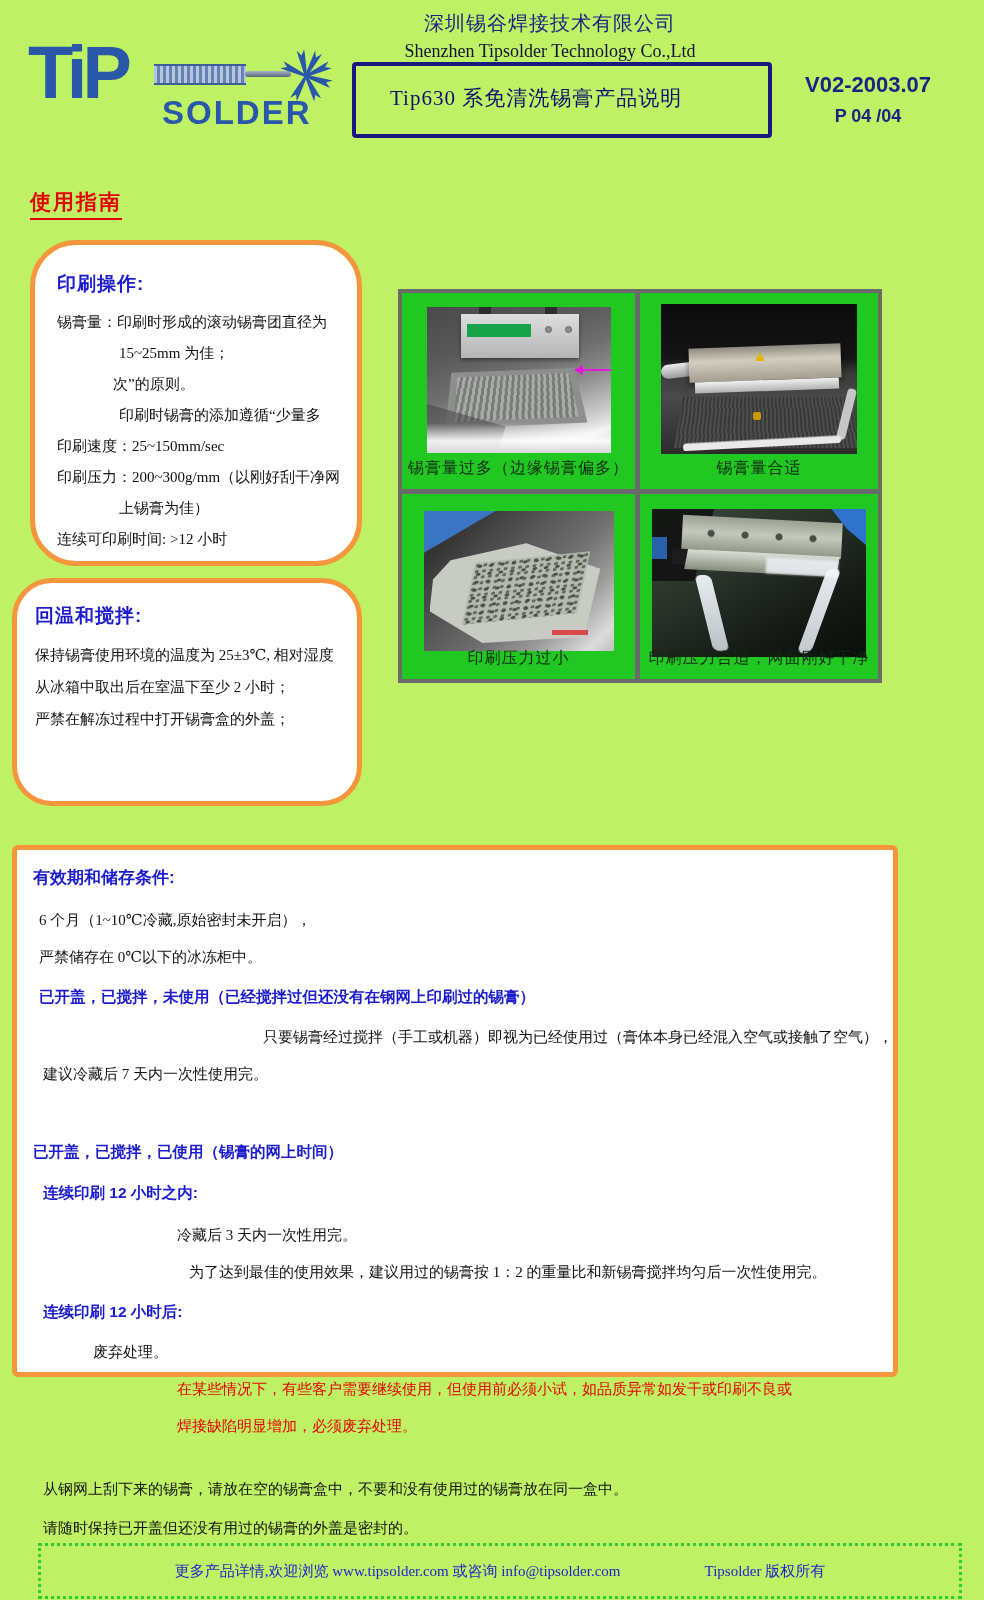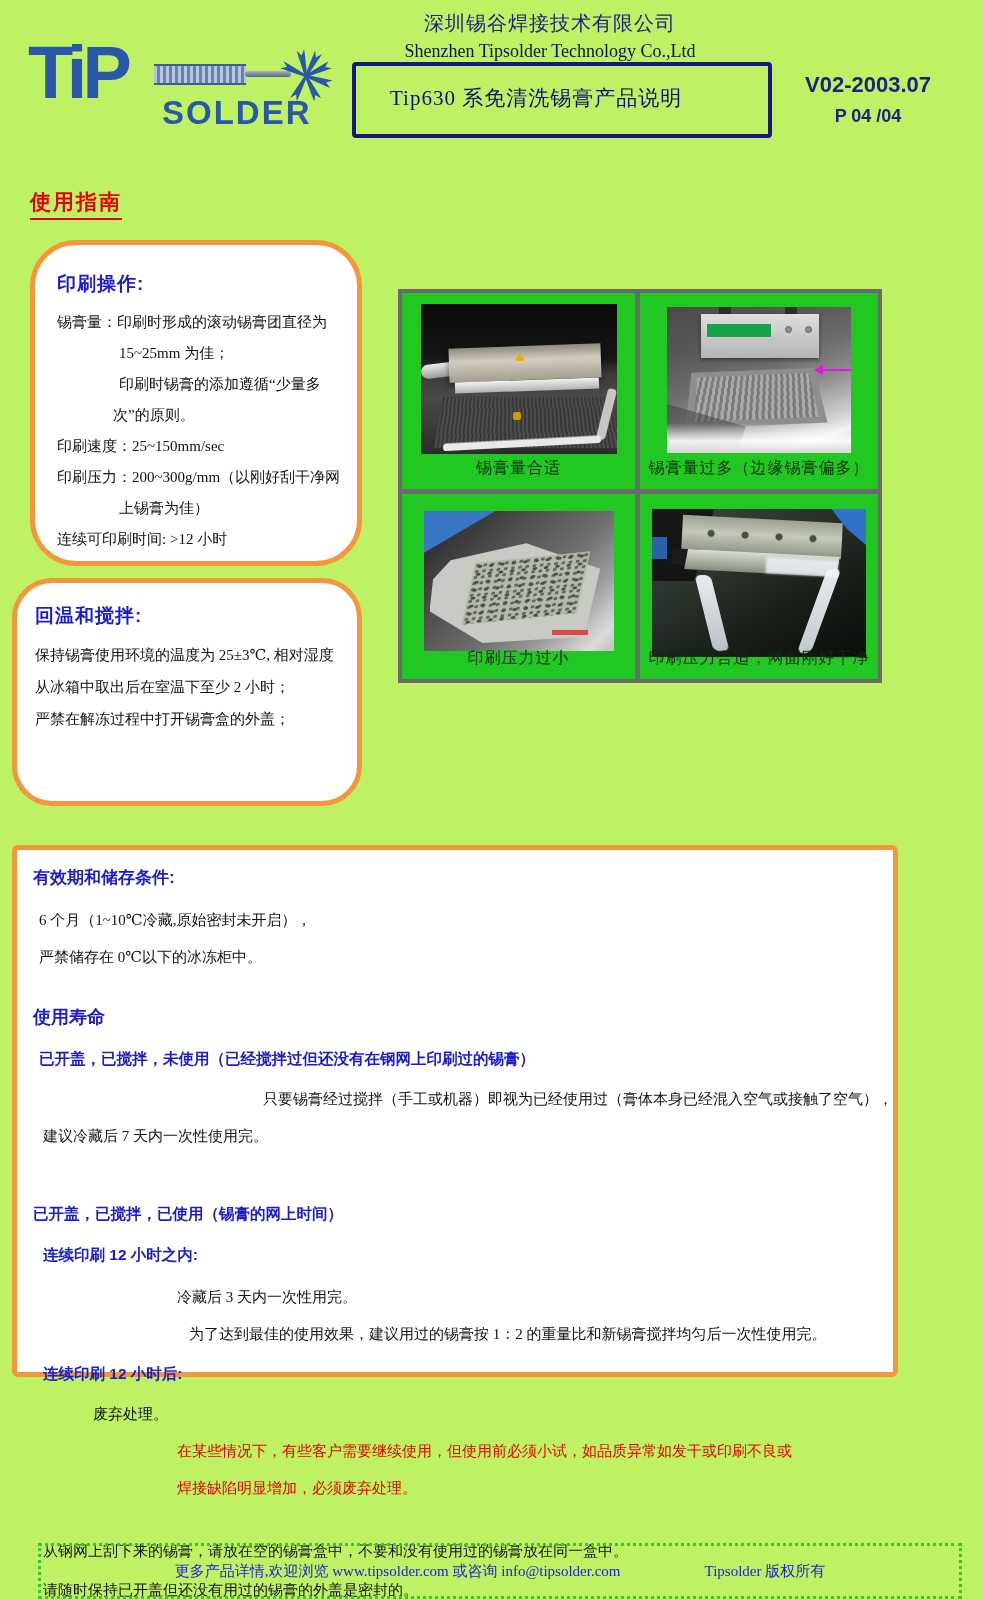--- a/index.html
+++ b/index.html
@@ -199,61 +199,61 @@
     <div class="version">V02-2003.07</div>
     <div class="pageno">P 04 /04</div>
   </div>
 
   <div class="guide-heading">使用指南</div>
 
   <div class="obox print-box">
     <div class="obox-h">印刷操作:</div>
     <div class="bline">锡膏量：印刷时形成的滚动锡膏团直径为</div>
     <div class="bline ind1">15~25mm 为佳；</div>
+    <div class="bline ind2">次”的原则。</div>
     <div class="bline ind1">印刷时锡膏的添加遵循“少量多</div>
-    <div class="bline ind2">次”的原则。</div>
     <div class="bline">印刷速度：25~150mm/sec</div>
     <div class="bline">印刷压力：200~300g/mm（以刚好刮干净网</div>
     <div class="bline ind1">上锡膏为佳）</div>
     <div class="bline">连续可印刷时间: &gt;12 小时</div>
   </div>
 
   <div class="grid">
-    <div class="cell">
-      <div class="photo ph2">
-        <div class="p2-tube"></div>
-        <div class="p2-bar">
-          <div class="p2-warn"></div>
-        </div>
-        <div class="p2-blade"></div>
-        <div class="p2-stencil"></div>
-        <div class="p2-paste"></div>
-        <div class="p2-paste2"></div>
-        <div class="p2-ydot"></div>
-      </div>
-      <div class="caption">锡膏量合适</div>
-    </div>
     <div class="cell">
       <div class="photo ph1">
         <div class="p1-post" style="left:52px"></div>
         <div class="p1-post" style="left:118px"></div>
         <div class="p1-carriage">
           <div class="p1-label"></div>
           <div class="p1-screw" style="left:84px"></div>
           <div class="p1-screw" style="left:104px"></div>
         </div>
         <div class="p1-tray"></div>
         <div class="p1-shadow"></div>
         <div class="p1-glow"></div>
         <div class="p1-arrow-line"></div>
         <div class="p1-arrow-head"></div>
       </div>
       <div class="caption">锡膏量过多（边缘锡膏偏多）</div>
     </div>
     <div class="cell">
+      <div class="photo ph2">
+        <div class="p2-tube"></div>
+        <div class="p2-bar">
+          <div class="p2-warn"></div>
+        </div>
+        <div class="p2-blade"></div>
+        <div class="p2-stencil"></div>
+        <div class="p2-paste"></div>
+        <div class="p2-paste2"></div>
+        <div class="p2-ydot"></div>
+      </div>
+      <div class="caption">锡膏量合适</div>
+    </div>
+    <div class="cell">
       <div class="photo ph3">
         <div class="p3-blue"></div>
         <div class="p3-paste"></div>
         <div class="p3-mottle"></div>
         <div class="p3-red"></div>
       </div>
       <div class="caption">印刷压力过小</div>
     </div>
     <div class="cell">
       <div class="photo ph4">
@@ -276,21 +276,20 @@
     <div class="bline">保持锡膏使用环境的温度为 25±3℃, 相对湿度</div>
     <div class="bline">从冰箱中取出后在室温下至少 2 小时；</div>
     <div class="bline">严禁在解冻过程中打开锡膏盒的外盖；</div>
   </div>
 
   <div class="main-box">
     <div class="mb-h m-storage-h">有效期和储存条件:</div>
     <div class="mb-t m-storage-1">6 个月（1~10℃冷藏,原始密封未开启），</div>
     <div class="mb-t m-storage-2">严禁储存在 0℃以下的冰冻柜中。</div>
 
-    <div class="mb-h m-life-h">使用寿命</div>
     <div class="mb-h m-sub1-h">已开盖，已搅拌，未使用（已经搅拌过但还没有在钢网上印刷过的锡膏）</div>
     <div class="mb-t m-sub1-1">只要锡膏经过搅拌（手工或机器）即视为已经使用过（膏体本身已经混入空气或接触了空气），</div>
     <div class="mb-t m-sub1-2">建议冷藏后 7 天内一次性使用完。</div>
 
     <div class="mb-h m-sub2-h">已开盖，已搅拌，已使用（锡膏的网上时间）</div>
     <div class="mb-h m-w12-h">连续印刷 12 小时之内:</div>
     <div class="mb-t m-w12-1">冷藏后 3 天内一次性用完。</div>
     <div class="mb-t m-w12-2">为了达到最佳的使用效果，建议用过的锡膏按 1：2 的重量比和新锡膏搅拌均匀后一次性使用完。</div>
 
     <div class="mb-h m-a12-h">连续印刷 12 小时后:</div>

